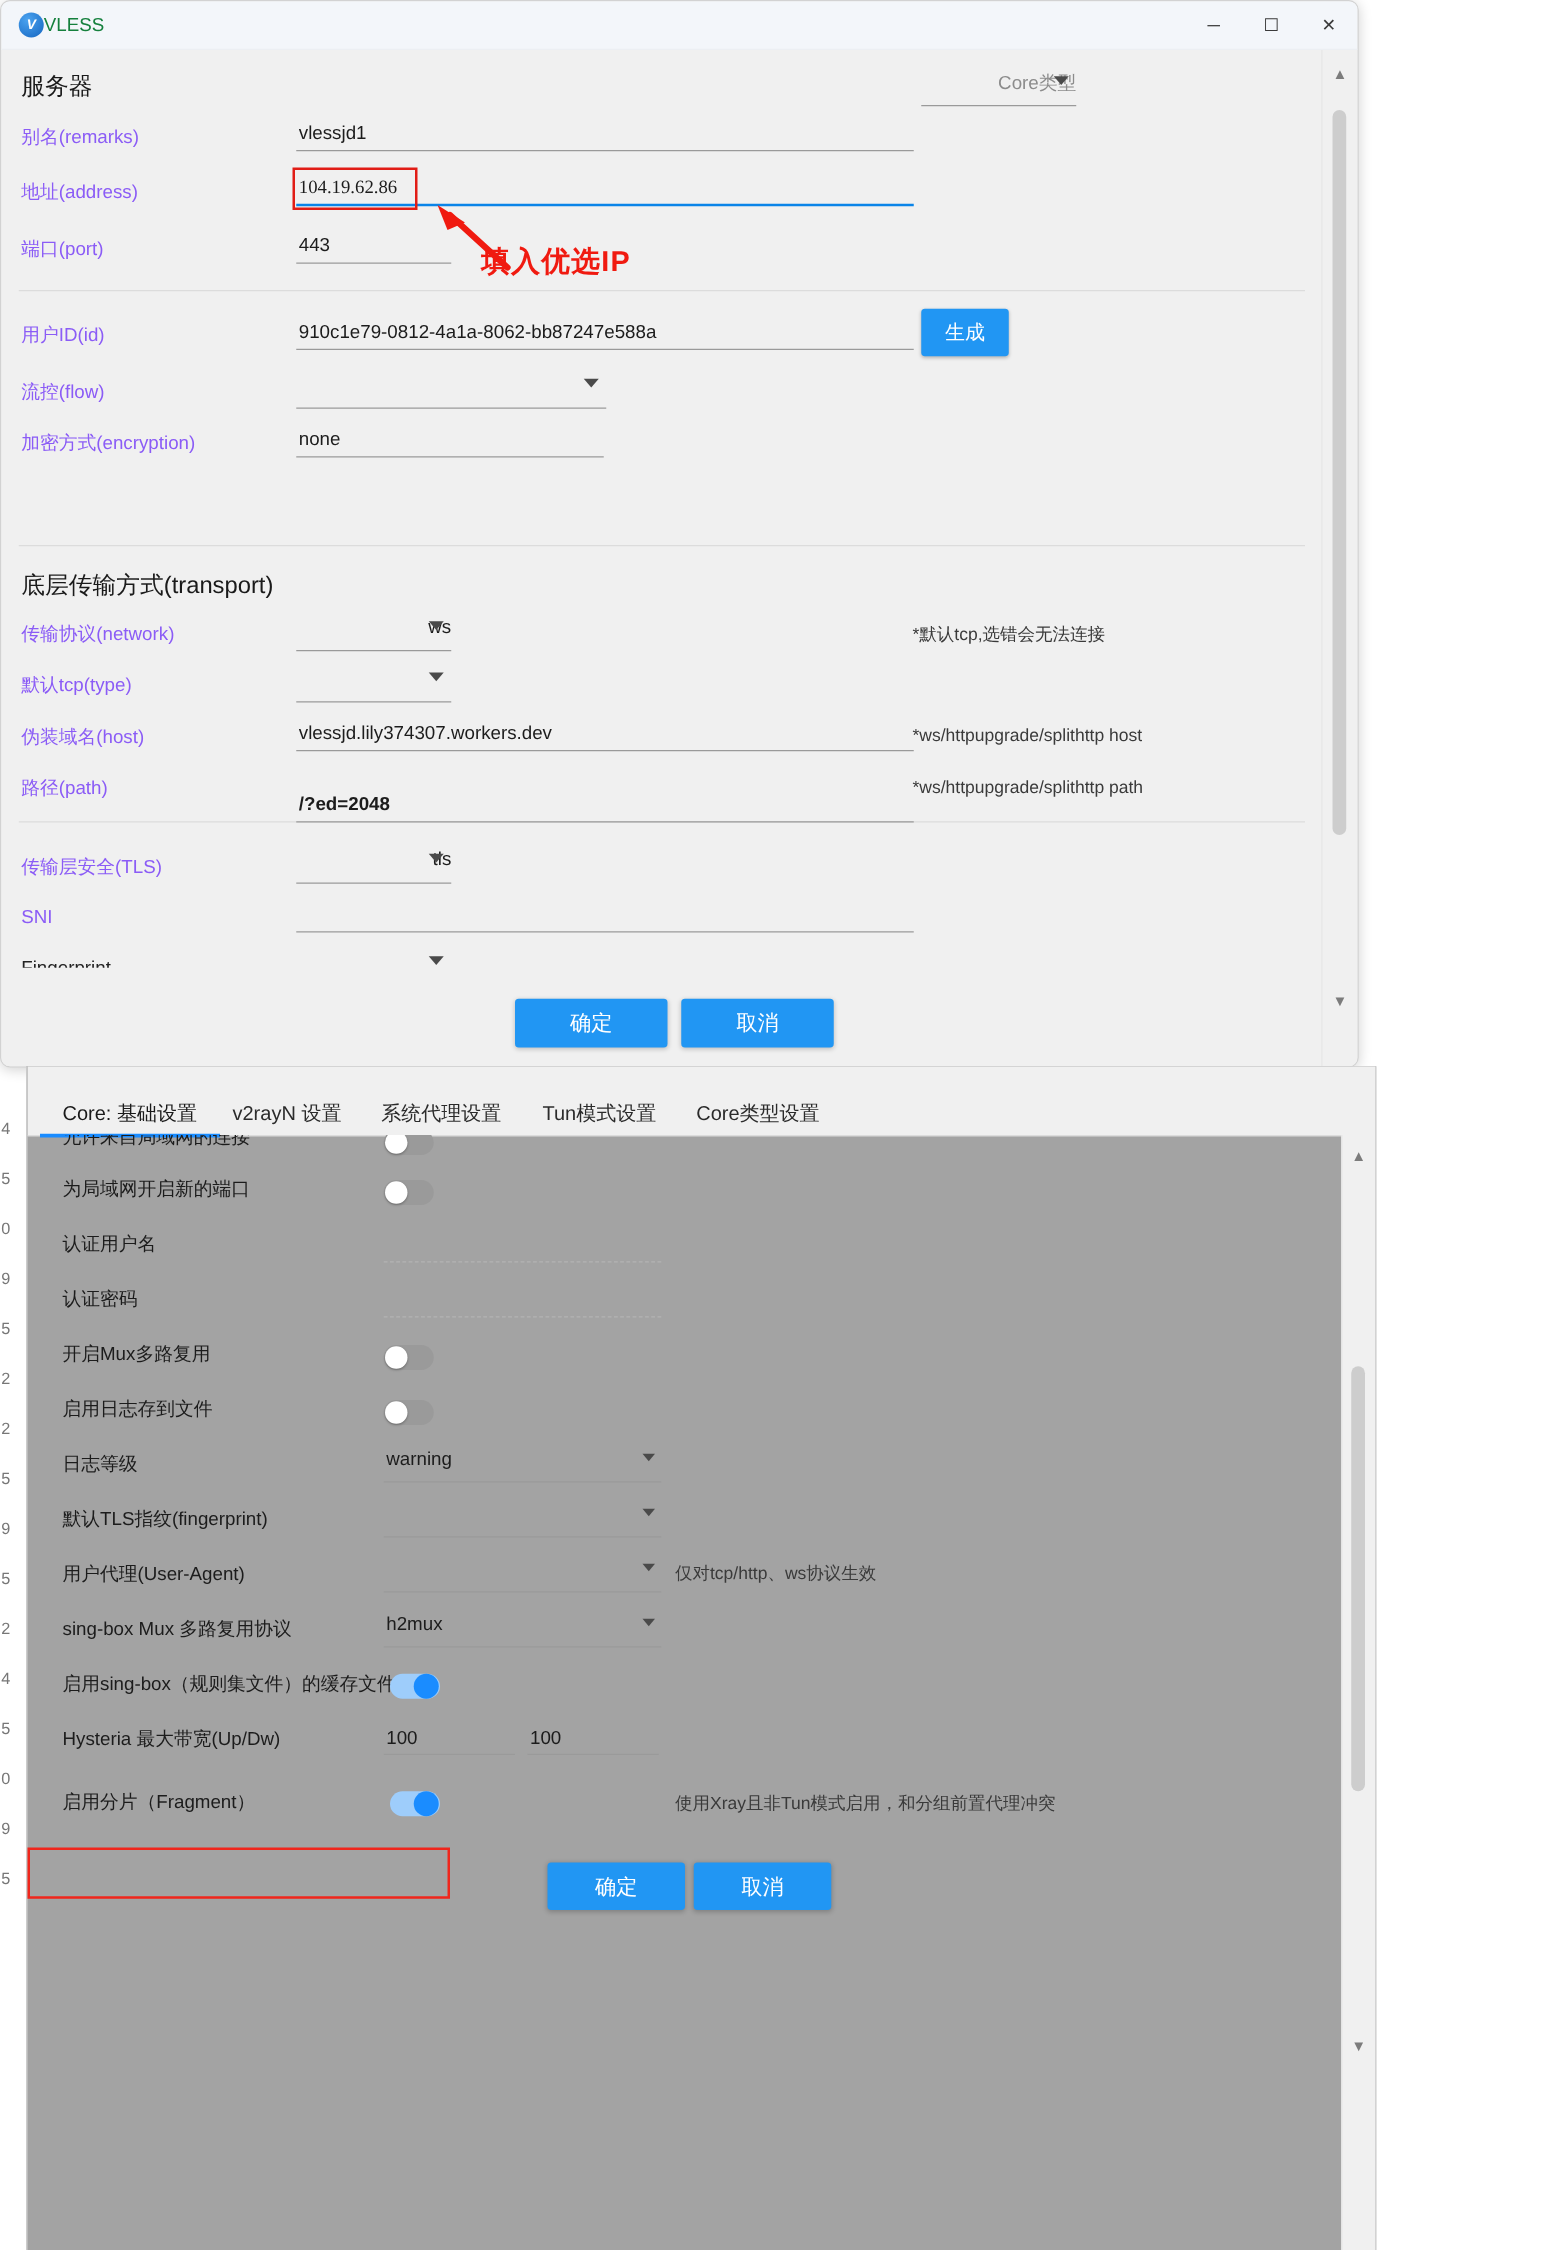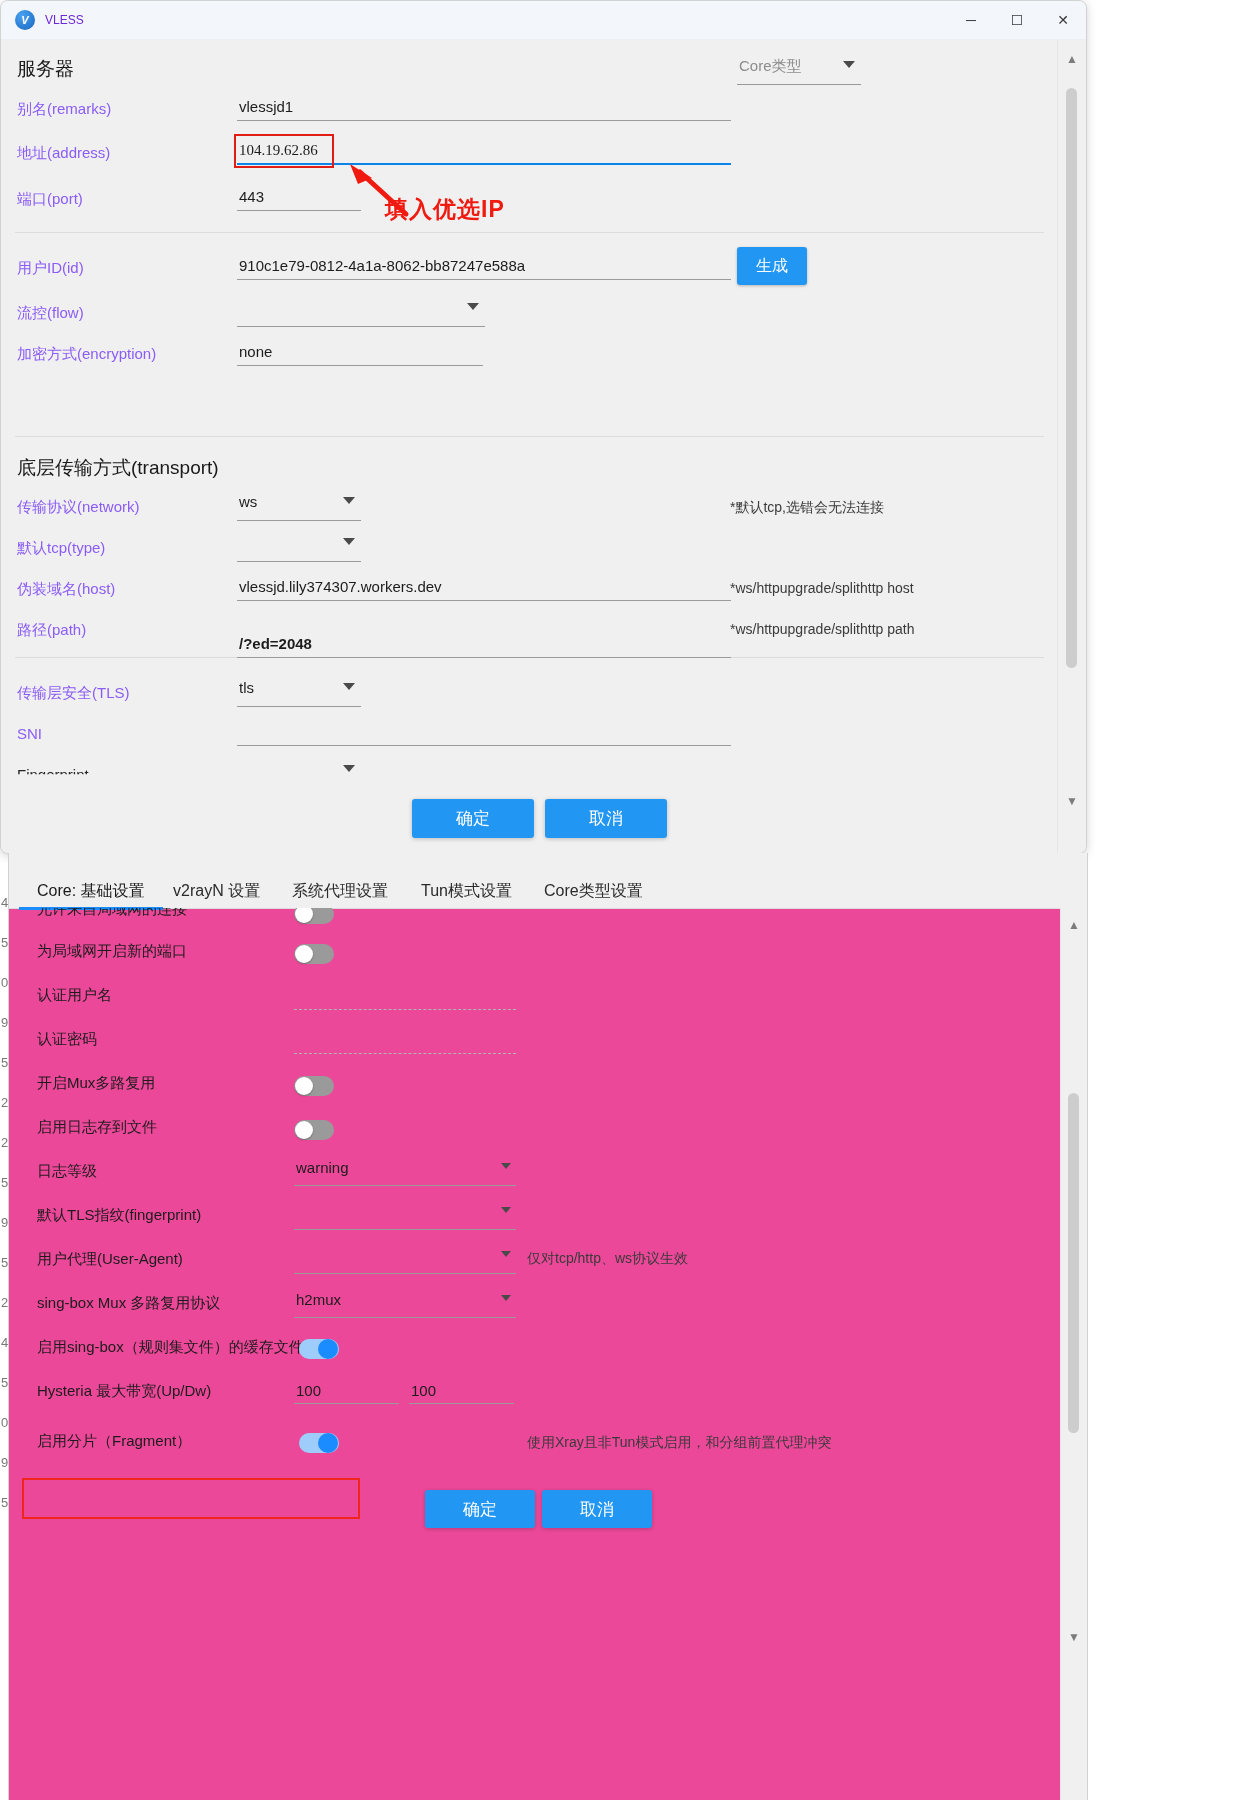--- a/index.html
+++ b/index.html
@@ -23,21 +23,21 @@
   #vless-titlebar{
     height:38px;background:#f3f6fa;display:flex;align-items:center;
     border-bottom:1px solid #eceff3;
   }
   .app-logo{
     width:20px;height:20px;border-radius:50%;
     background:radial-gradient(circle at 35% 30%,#4aa3f0,#1565c0);
     margin-left:14px;display:flex;align-items:center;justify-content:center;
     color:#fff;font-size:11px;font-weight:bold;font-style:italic;
   }
-  #vless-title{margin-left:10px;font-size:12px;color:#6d28d9;}
+  #vless-title{font-size:15px;color:#15803d;}
   .win-btns{margin-left:auto;display:flex;height:38px;}
   .win-btn{width:46px;height:38px;display:flex;align-items:center;justify-content:center;
     font-size:14px;color:#3a3a3a;}
 
   #vless-body{position:relative;height:814px;}
 
   
   #vless-scroll{
     position:absolute;left:0;top:0;right:28px;bottom:0;
     background:#f0f0f0;
@@ -49,21 +49,21 @@
   .row{position:relative;height:41px;}
   .lbl{position:absolute;left:16px;top:9px;font-size:15px;color:#8b5cf6;white-space:nowrap;}
   .fld{
     position:absolute;border:none;border-bottom:1px solid #9a9a9a;
     background:transparent;font-family:inherit;font-size:15px;color:#1c1c1c;
     padding:2px 2px 4px 2px;outline:none;height:26px;box-sizing:border-box;
   }
   .fld.focus-blue{border-bottom:2px solid #0a84e8;font-family:Liberation Serif, serif;}
   .combo{
     position:absolute;border-bottom:1px solid #9a9a9a;height:28px;
-    display:flex;align-items:flex-start;box-sizing:border-box;
+    display:flex;align-items:flex-start;box-sizing:border-box;justify-content:flex-end;
   }
   .combo .cv{font-size:15px;color:#1c1c1c;padding-left:2px;}
   .combo .carot{
     position:absolute;right:6px;top:4px;width:0;height:0;
     border-left:6px solid transparent;border-right:6px solid transparent;
     border-top:7px solid #4a4a4a;
   }
   .hint{position:absolute;font-size:14px;color:#3a3a3a;white-space:nowrap;}
   .gen-btn{
     position:absolute;background:#2196f3;color:#fff;border:none;border-radius:3px;
@@ -97,22 +97,22 @@
 
   
   .dlg-btn{
     position:absolute;width:122px;height:39px;background:#2196f3;color:#fff;
     border:none;border-radius:3px;font-family:inherit;font-size:17px;
     box-shadow:0 1px 4px rgba(0,0,0,.22);
   }
 
   
   #opt-window{
-    position:absolute;left:8px;top:853px;width:1078px;height:947px;
-    background:#ec4899;border:1px solid #d2d2d2;border-top:none;overflow:hidden;
+    position:absolute;left:21px;top:853px;width:1078px;height:947px;
+    background:#a3a3a3;border:1px solid #d2d2d2;border-top:none;overflow:hidden;
   }
   #opt-tabs{
     position:relative;height:55px;border-bottom:1px solid #dcdcdc;background:#f0f0f0;
   }
   .tab{
     position:absolute;top:28px;font-size:16px;color:#2b2b2b;white-space:nowrap;
     padding-bottom:8px;
   }
   .tab.active{color:#1a1a1a;}
   .tab.active:after{

